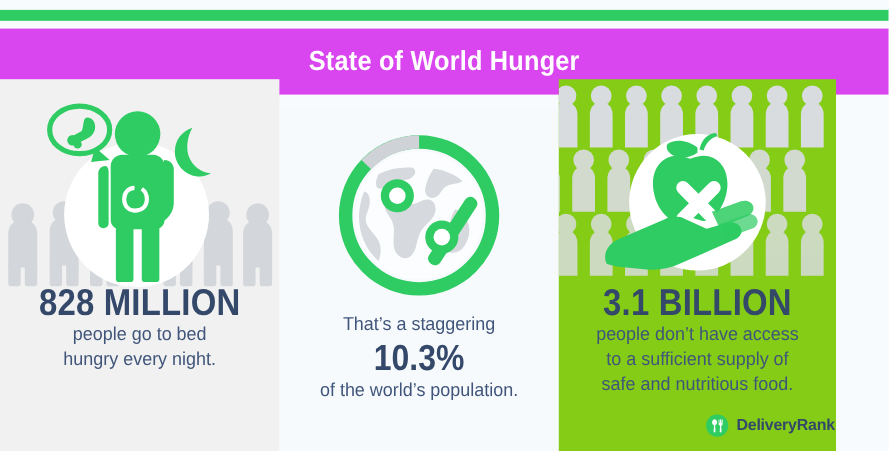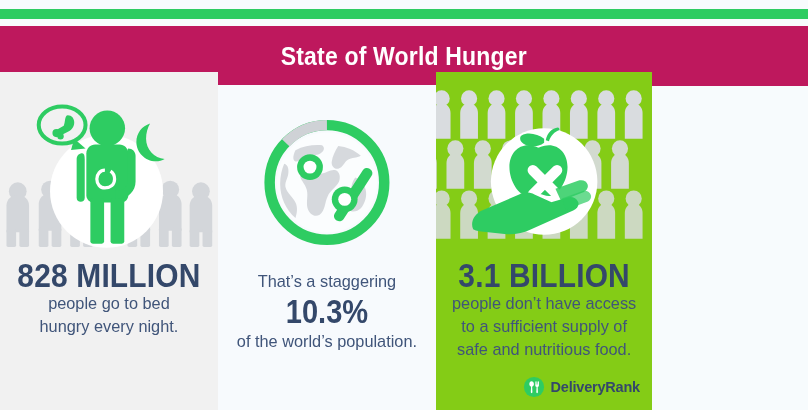--- a/index.html
+++ b/index.html
@@ -36,41 +36,40 @@
     left: 0; top: 19px;
     width: 808px; height: 7px;
     background: #f7fbfd;
   }
 
   
   .header-bar {
     position: absolute;
     left: 0; top: 26px;
     width: 808px; height: 60px;
-    background: #be185d;
+    background: #d946ef;
     display: flex;
     align-items: center;
     justify-content: center;
   }
   .header-title {
     color: #ffffff;
     font-size: 25px;
     font-weight: bold;
     letter-spacing: 0.2px;
     transform: scaleX(0.92);
     white-space: nowrap;
   }
 
   
   .panels {
     position: absolute;
     left: 0; top: 72px;
-    width: 652px; height: 338px;
+    width: 760px; height: 338px;
     display: flex;
-    align-items: center;
   }
   .panel {
     position: relative;
     height: 338px;
     overflow: hidden;
   }
   .panel-1 { width: 270px; background: #f1f1f1; }
   .panel-2 { width: 270px; background: #f7fafd; margin-top: 26px; }
   .panel-3 { width: 268px; background: #84cc16; }
 
@@ -112,21 +111,21 @@
     font-size: 33px;
     font-weight: bold;
     line-height: 1.12;
     transform: scaleX(0.88);
     color: #34486a;
   }
 
   
   .logo {
     position: absolute;
-    right: 12px;
+    right: 1px;
     bottom: 12px;
     display: flex;
     align-items: center;
     gap: 6px;
   }
   .logo-mark { width: 22px; height: 22px; display: block; }
   .logo-text {
     font-size: 14.5px;
     font-weight: bold;
     color: #34486a;

